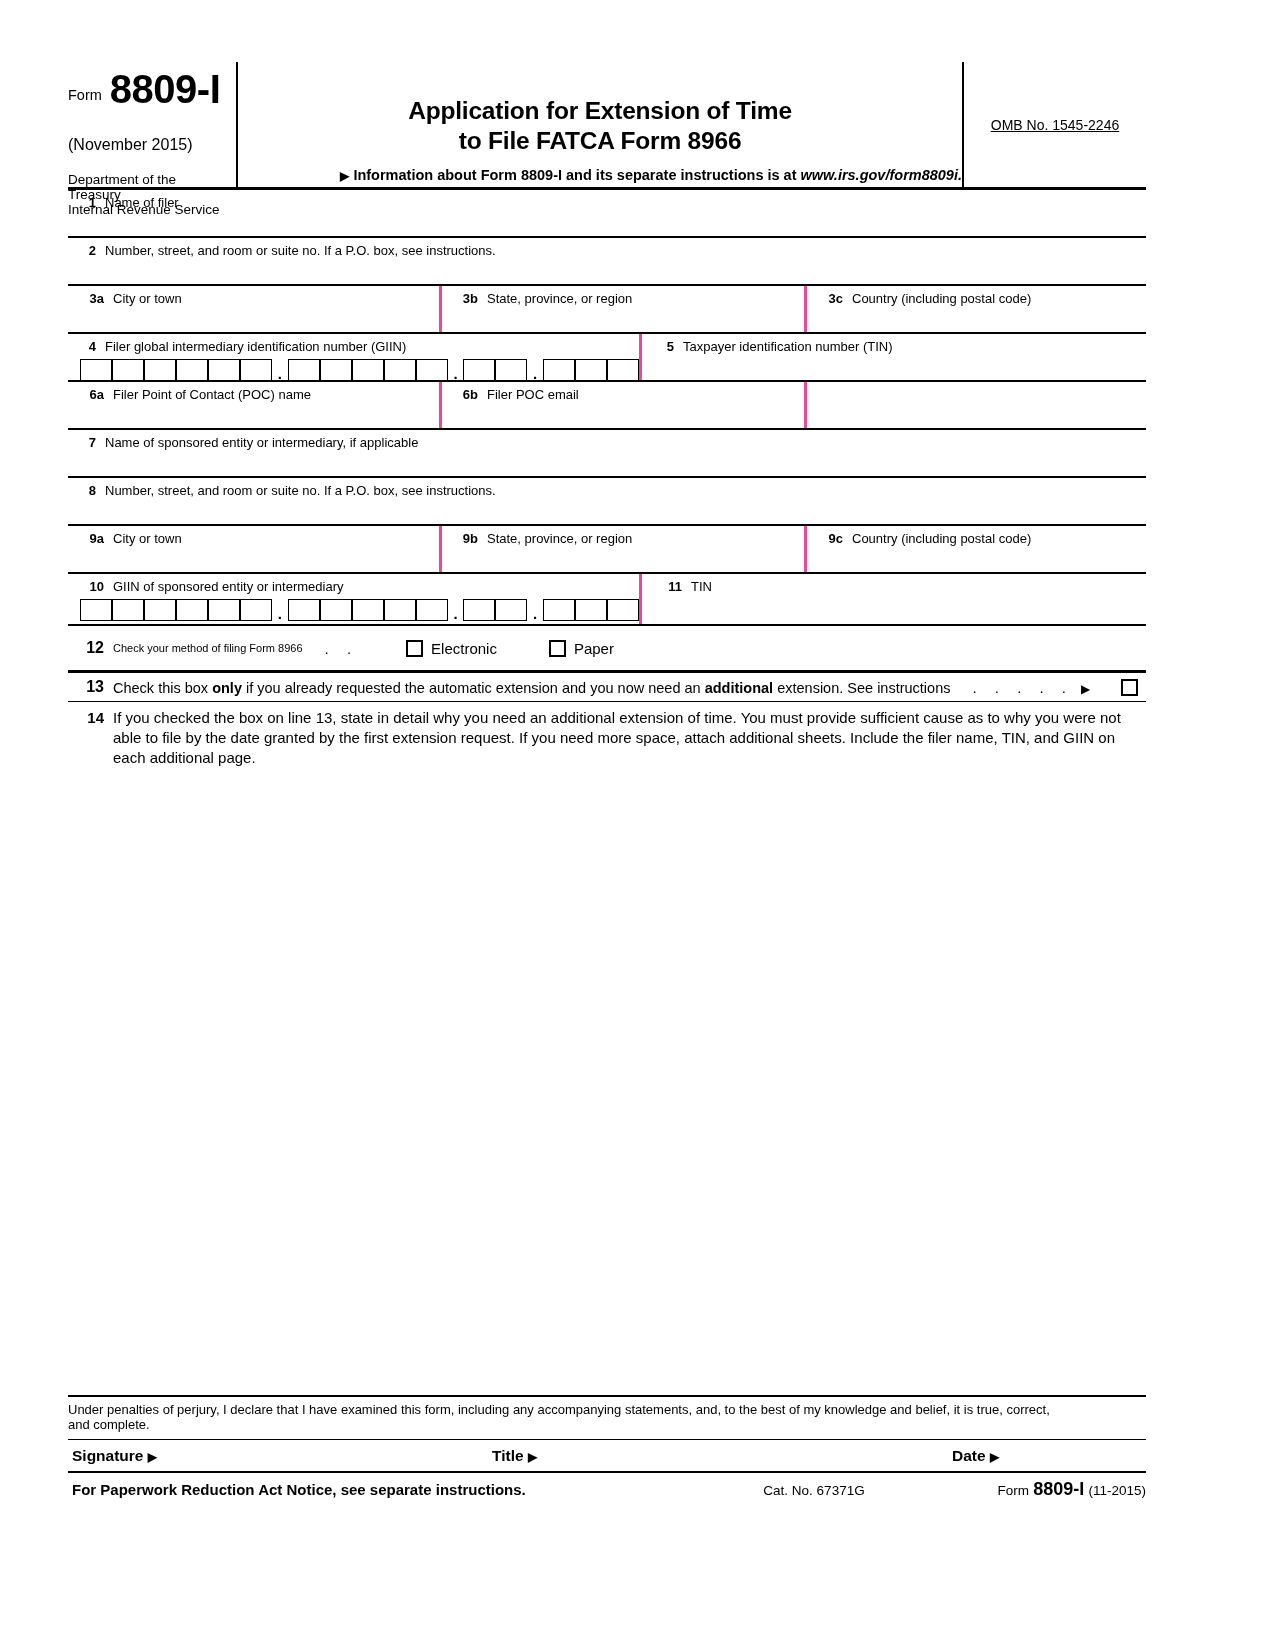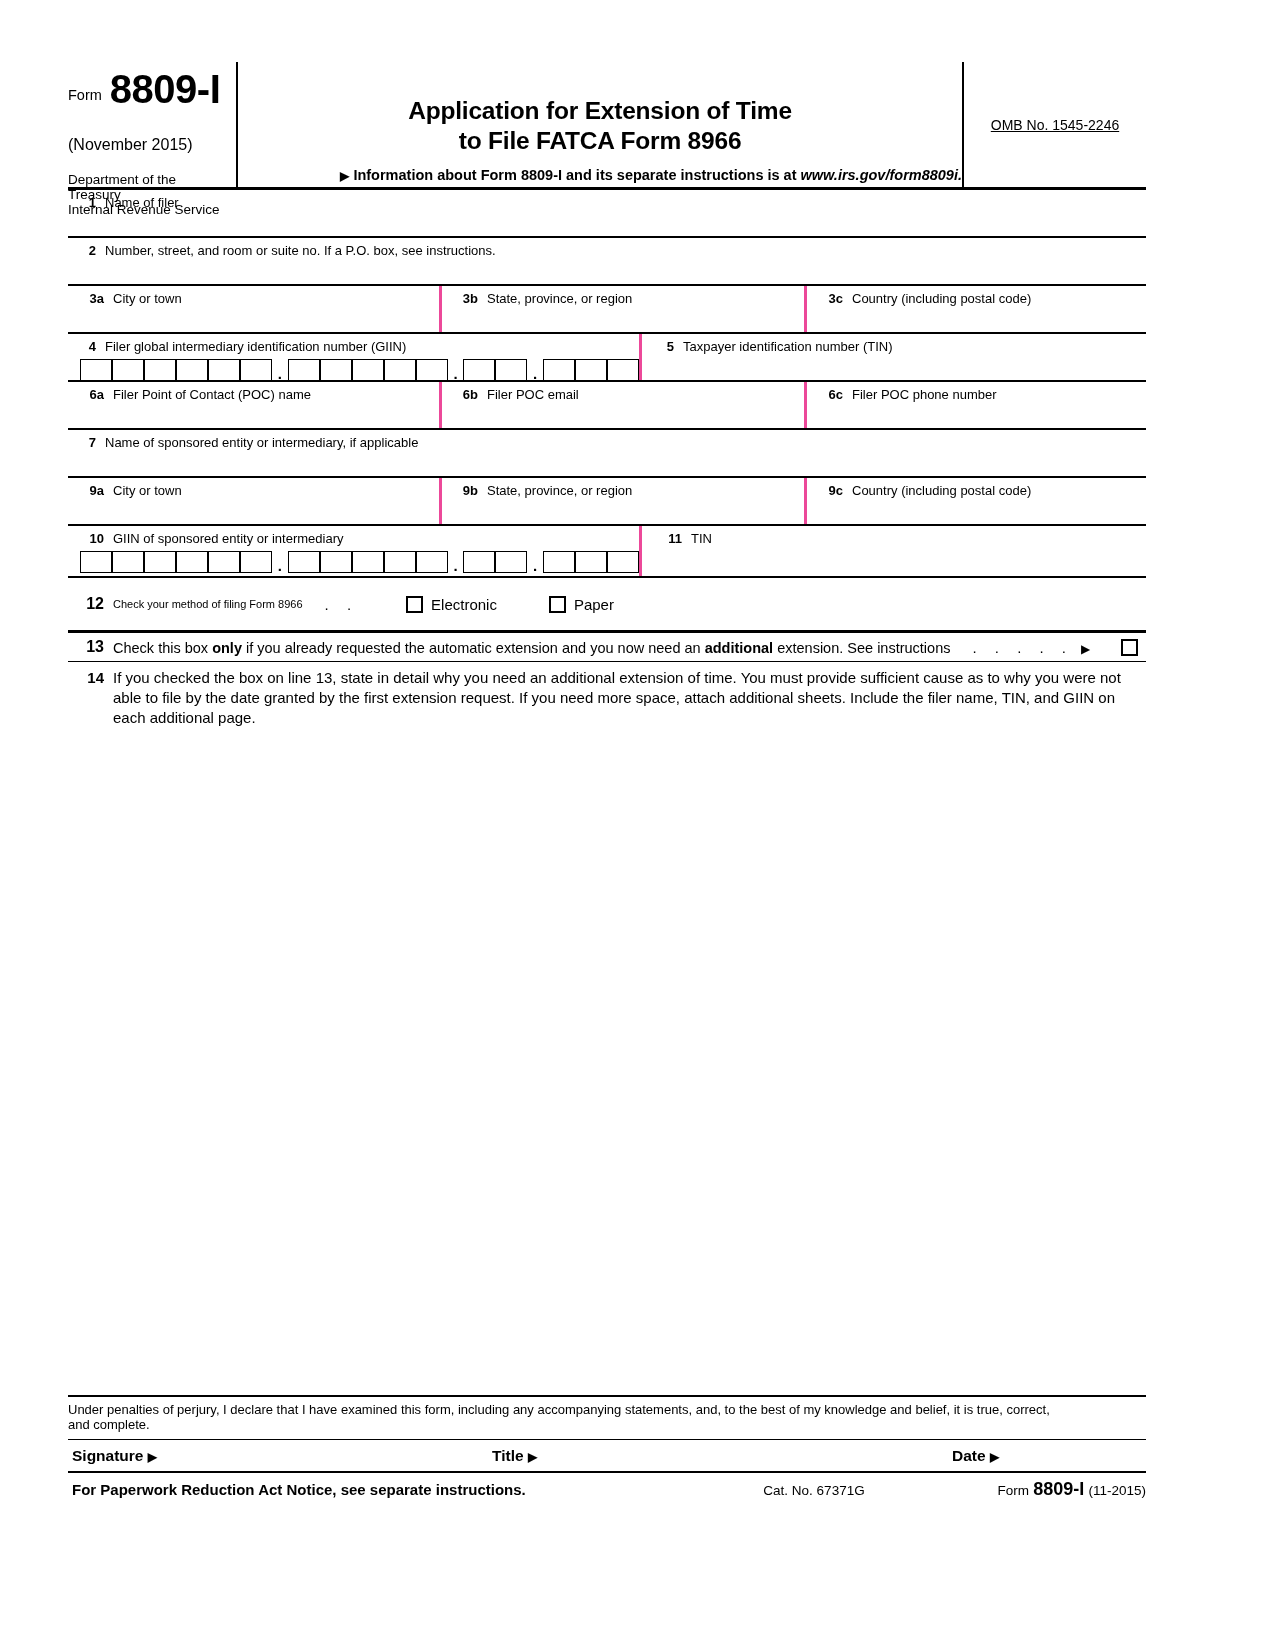--- a/index.html
+++ b/index.html
@@ -343,35 +343,37 @@
       <div class="cell vsep" style="width:374px; padding-left:6px">
         <div class="lbl">
           <span class="num w2">6a</span><span class="txt">Filer Point of Contact (POC) name</span>
         </div>
       </div>
       <div class="cell vsep" style="width:365px; padding-left:6px">
         <div class="lbl">
           <span class="num w2">6b</span><span class="txt">Filer POC email</span>
         </div>
       </div>
-      <div class="cell" style="flex:1; padding-left:6px">
-        <div class="lbl">
-          <span class="num w2">6c</span><span class="txt">Filer POC phone number</span>
-        </div>
-      </div>
     </div>
 
     <div class="row" style="height:48px">
       <div class="cell" style="flex:1; padding-left:6px">
         <div class="lbl">
           <span class="num w1">7</span><span class="txt">Name of sponsored entity or intermediary, if applicable</span>
         </div>
       </div>
     </div>
 
+    <div class="row" style="height:48px">
+      <div class="cell" style="flex:1; padding-left:6px">
+        <div class="lbl">
+          <span class="num w1">8</span><span class="txt">Number, street, and room or suite no. If a P.O. box, see instructions.</span>
+        </div>
+      </div>
+    </div>
 
     <div class="row" style="height:48px">
       <div class="cell vsep" style="width:374px; padding-left:6px">
         <div class="lbl">
           <span class="num w2">9a</span><span class="txt">City or town</span>
         </div>
       </div>
       <div class="cell vsep" style="width:365px; padding-left:6px">
         <div class="lbl">
           <span class="num w2">9b</span><span class="txt">State, province, or region</span>
@@ -419,21 +421,21 @@
             </span>
           </div>
       </div>
       <div class="cell" style="flex:1; padding-left:10px">
         <div class="lbl">
           <span class="num w2">11</span><span class="txt">TIN</span>
         </div>
       </div>
     </div>
 
-    <div style="height:52px; display:flex; align-items:center; padding-left:6px">
+    <div style="height:44px; display:flex; align-items:center; padding-left:6px">
       <span class="num w2">12</span>
       <span class="txt" style="font-size:11px; padding-left:9px">Check your method of filing Form 8966</span>
       <span class="dots" style="padding-left:22px">. .</span>
       <span class="opt" style="margin-left:48px">
         <span class="cbox"></span><span>Electronic</span>
       </span>
       <span class="opt" style="margin-left:52px">
         <span class="cbox"></span><span>Paper</span>
       </span>
     </div>

